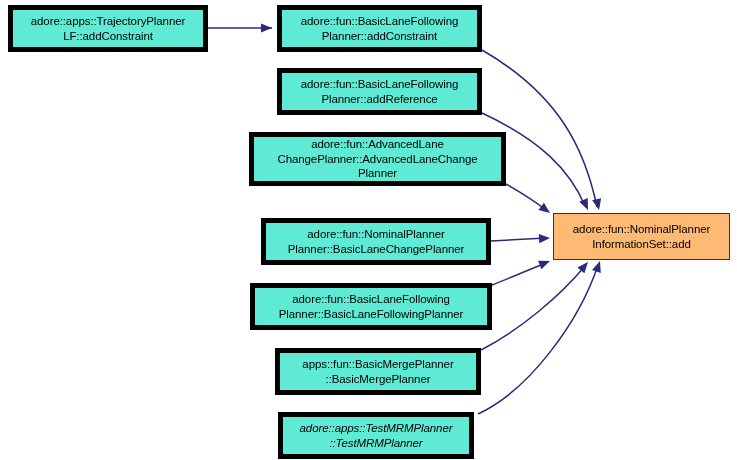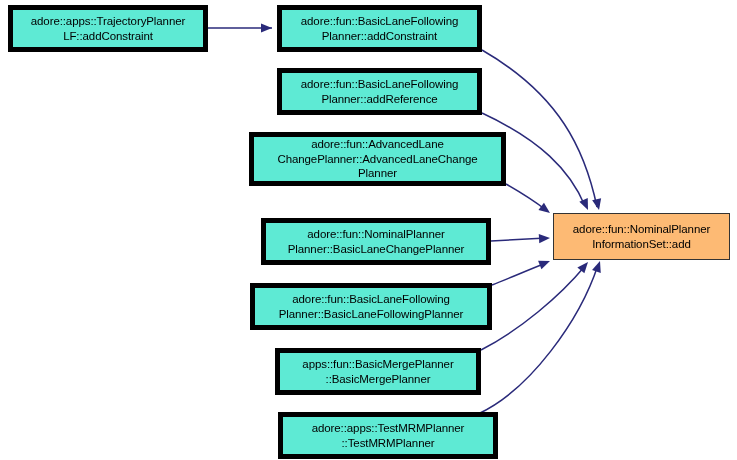--- a/index.html
+++ b/index.html
@@ -78,17 +78,17 @@
 Planner::addReference</span></div>
     <div class="node" style="left: 249px; top: 132px; width: 257px; height: 54px;"><span class="node-label">adore::fun::AdvancedLane
 ChangePlanner::AdvancedLaneChange
 Planner</span></div>
     <div class="node" style="left: 261px; top: 218px; width: 230px; height: 47px;"><span class="node-label">adore::fun::NominalPlanner
 Planner::BasicLaneChangePlanner</span></div>
     <div class="node" style="left: 250px; top: 283px; width: 242px; height: 47px;"><span class="node-label">adore::fun::BasicLaneFollowing
 Planner::BasicLaneFollowingPlanner</span></div>
     <div class="node" style="left: 275px; top: 348px; width: 206px; height: 47px;"><span class="node-label">apps::fun::BasicMergePlanner
 ::BasicMergePlanner</span></div>
-    <div class="node" style="left: 278px; top: 412px; width: 220px; height: 47px;"><span class="node-label">adore::apps::TestMRMPlanner
+    <div class="node" style="left: 278px; top: 412px; width: 196px; height: 47px; font-style: italic;"><span class="node-label">adore::apps::TestMRMPlanner
 ::TestMRMPlanner</span></div>
     <div class="node highlight" style="left: 553px; top: 213px; width: 177px; height: 47px;"><span class="node-label">adore::fun::NominalPlanner
 InformationSet::add</span></div>
   </div>
 
 </body></html>

